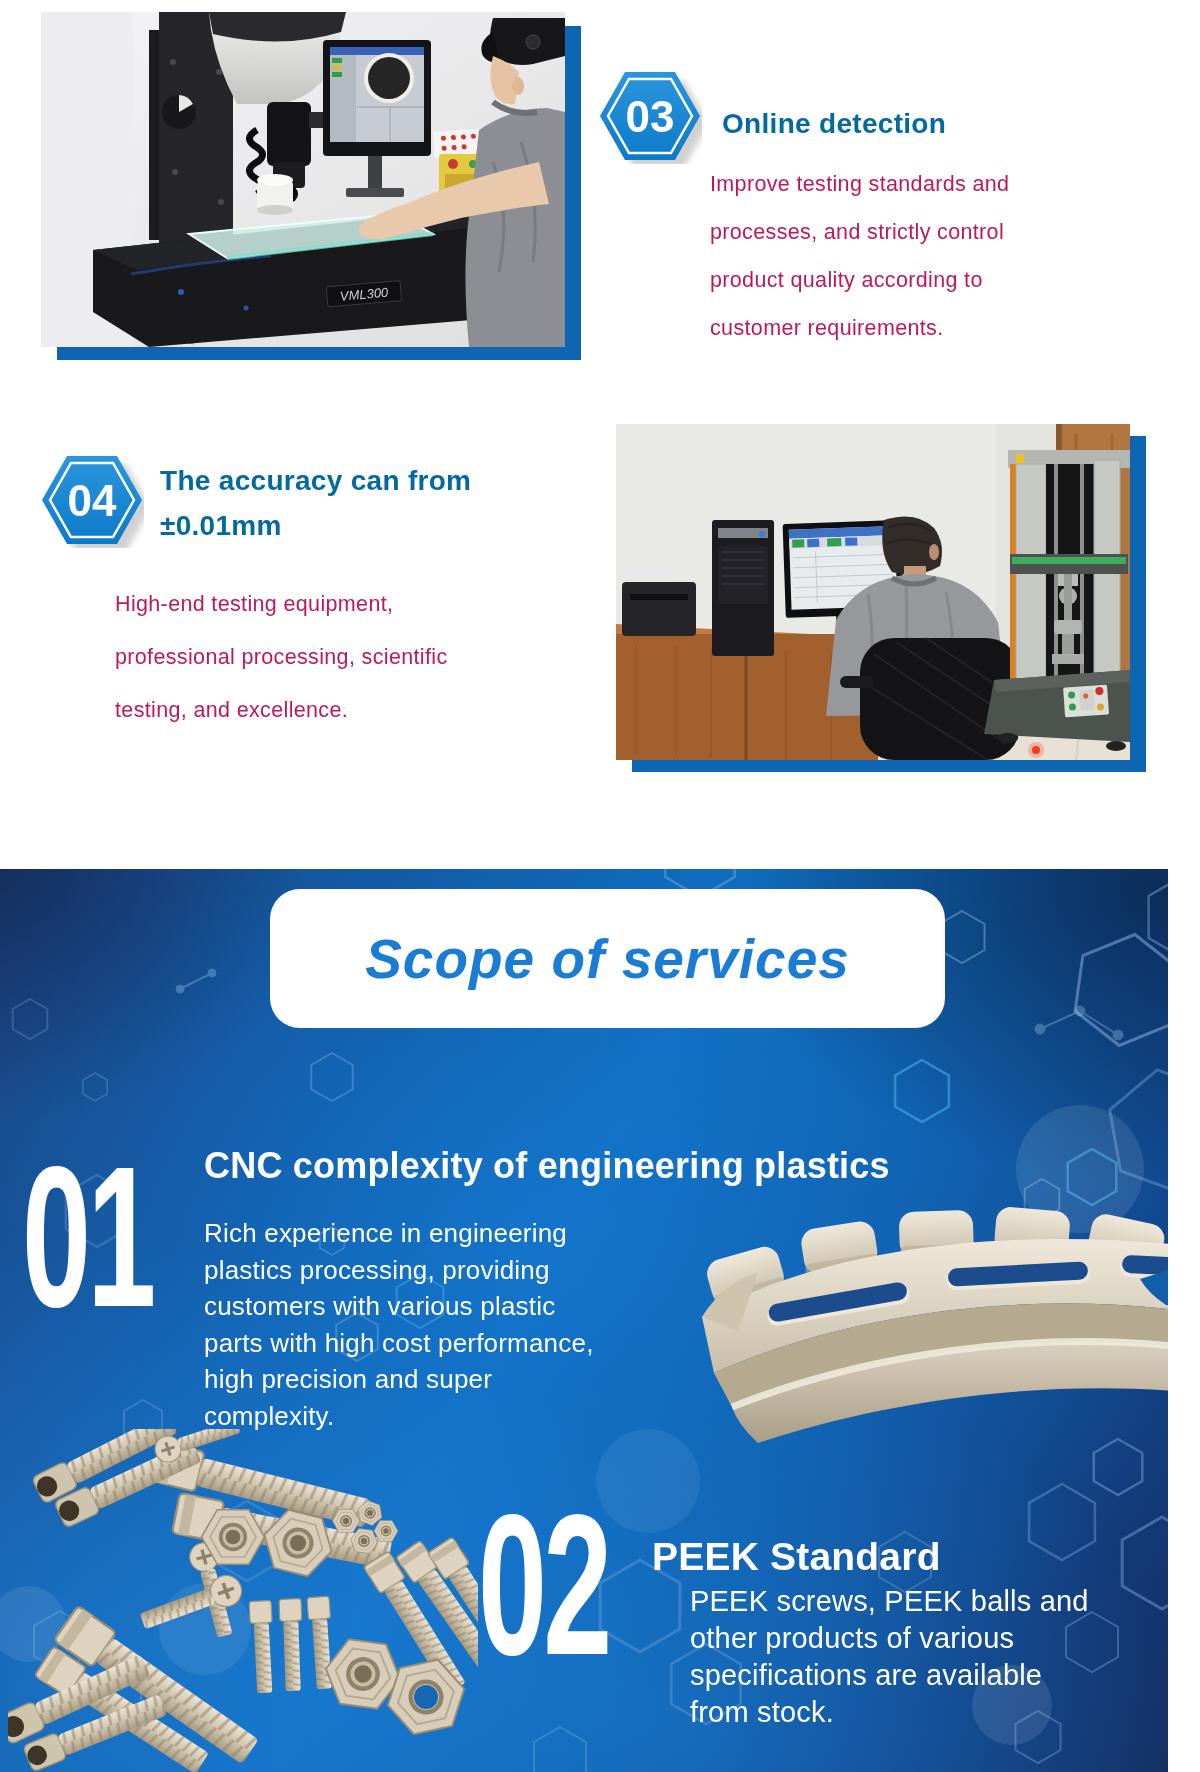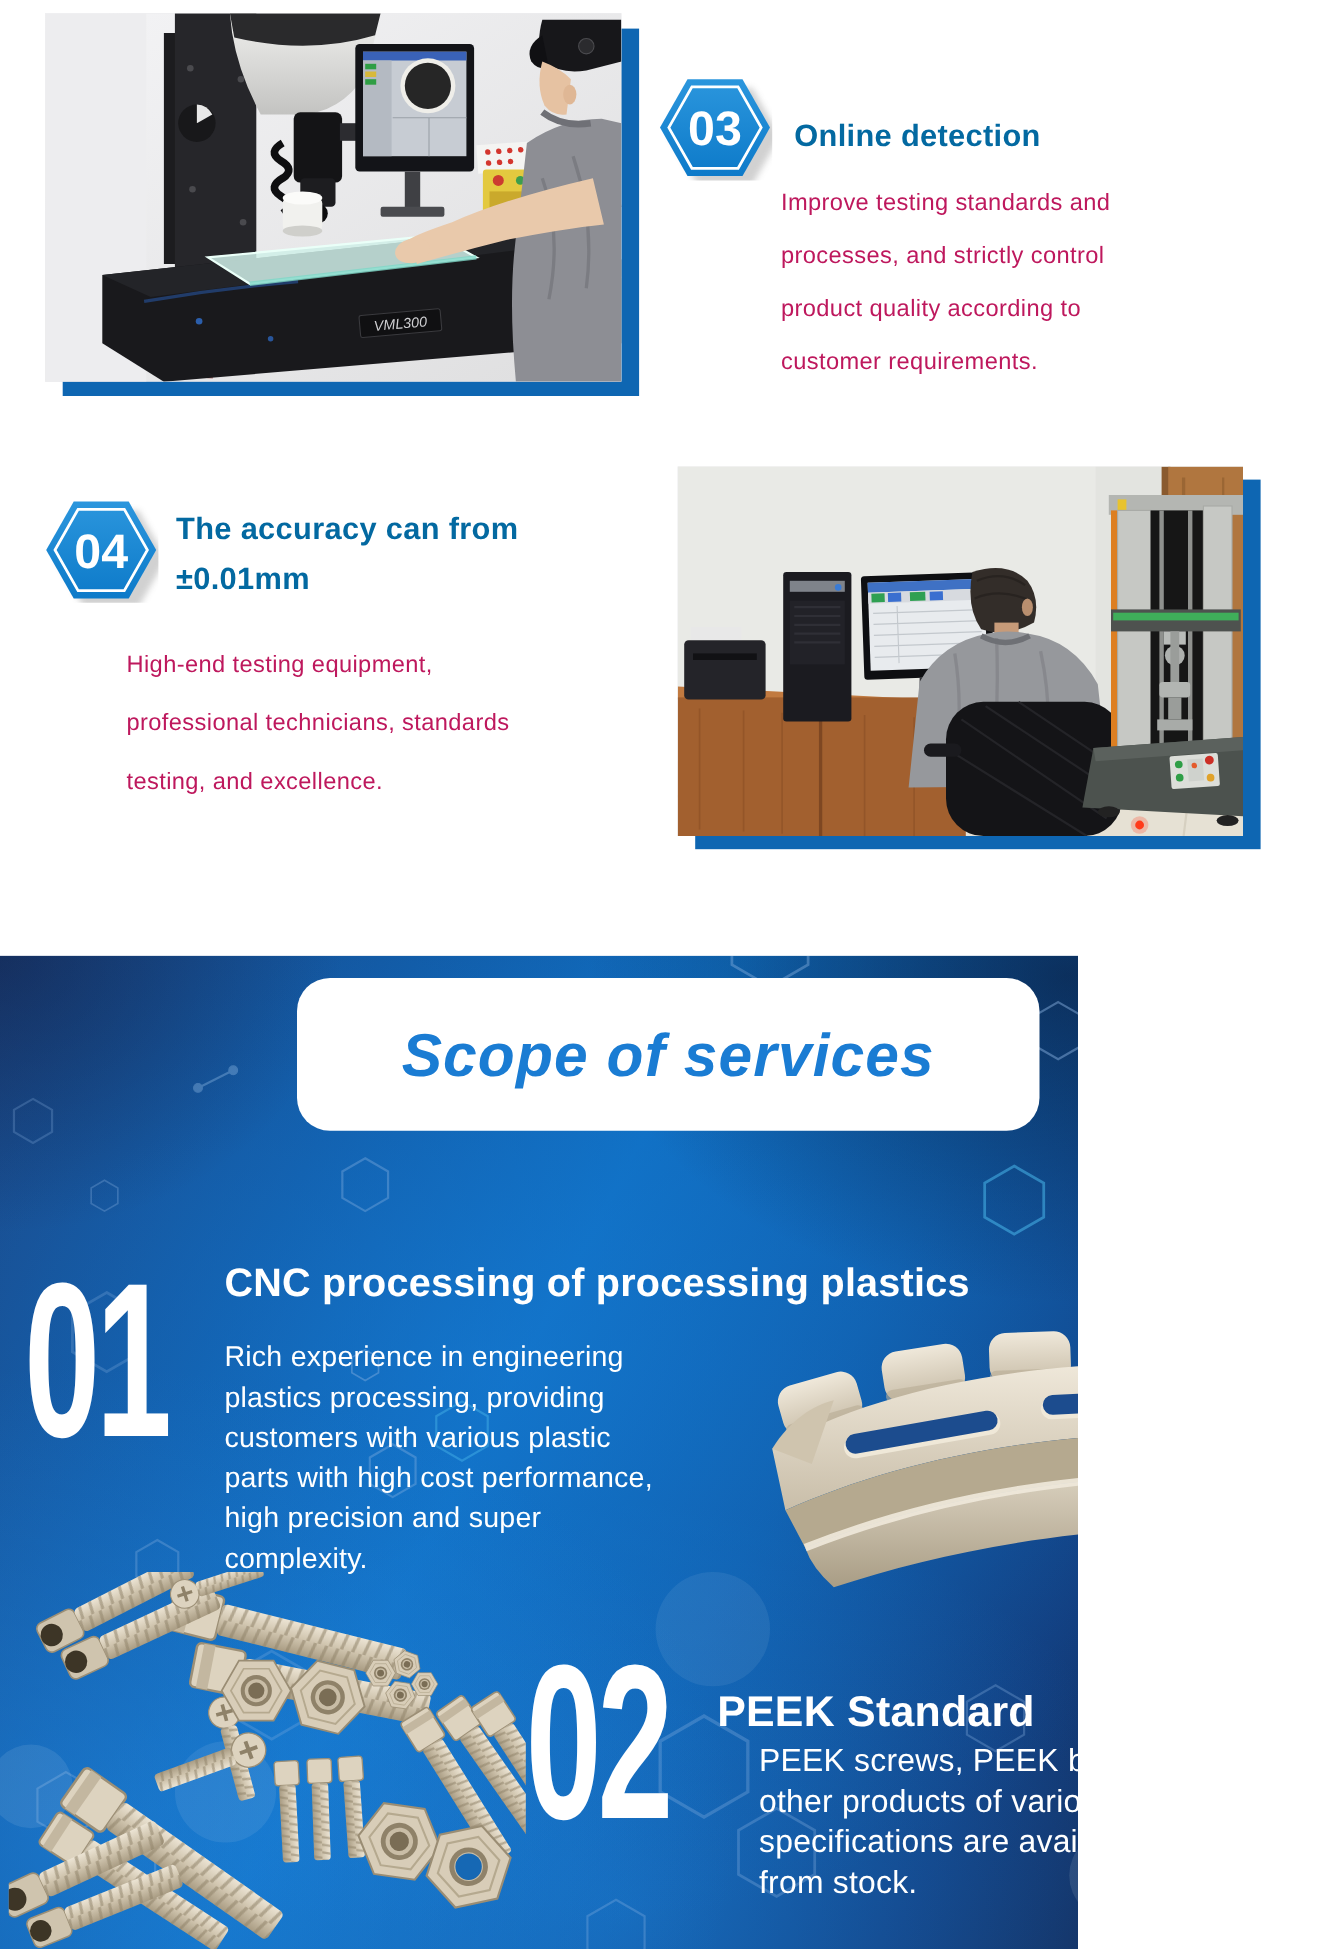--- a/index.html
+++ b/index.html
@@ -8,21 +8,21 @@
   
   .photo-shadow{position:absolute;background:#0e66b2;}
   .photo{position:absolute;overflow:hidden;background:#e9e9eb;}
   .photo svg{display:block;}
   .badge{position:absolute;}
   .sec-title{position:absolute;font-weight:bold;color:#0369a1;font-size:28px;letter-spacing:.3px;line-height:45px;white-space:pre-line;}
   .sec-body{position:absolute;color:#be185d;font-size:21.5px;letter-spacing:.35px;white-space:pre-line;}
   #body03{left:710px;top:160px;width:400px;line-height:48px;}
   #body04{left:115px;top:578px;width:460px;line-height:53px;}
   
-  .blue-section{position:absolute;left:0;top:869px;width:980px;height:903px;overflow:hidden;
+  .blue-section{position:absolute;left:0;top:869px;width:1168px;height:903px;overflow:hidden;
     background:
       radial-gradient(700px 480px at 99% 2%, rgba(9,20,46,.60), rgba(9,20,46,0) 62%),
       radial-gradient(520px 420px at 0% 0%, rgba(13,25,58,.45), rgba(13,25,58,0) 60%),
       radial-gradient(900px 640px at 8% 88%, rgba(36,138,228,.50), rgba(36,138,228,0) 66%),
       radial-gradient(1100px 780px at 44% 40%, rgba(23,124,214,.55), rgba(23,124,214,0) 68%),
       radial-gradient(820px 600px at 58% 96%, rgba(30,135,225,.45), rgba(30,135,225,0) 62%),
       linear-gradient(118deg,#1d3e78 0%,#11569f 26%,#0e6cbe 46%,#0f5aa6 66%,#123c7c 88%,#142f60 100%);}
   .hexes{position:absolute;left:0;top:0;}
   .banner{position:absolute;left:270px;top:20px;width:675px;height:139px;background:#ffffff;
           border-radius:30px;display:flex;align-items:center;justify-content:center;}
@@ -167,21 +167,21 @@
 
   <svg class="badge" style="left:40px;top:452px;" width="104" height="96" viewBox="0 0 104 96">
     <polygon points="11,56 36,12 86,12 111,56 86,100 36,100" fill="#9a9a9a" opacity=".45" filter="url(#bblur)"></polygon>
     <polygon points="2,48 27,4 77,4 102,48 77,92 27,92" fill="url(#bfill)"></polygon>
     <polygon points="10,48 31,11 73,11 94,48 73,85 31,85" fill="none" stroke="#ffffff" stroke-width="2.5"></polygon>
     <text x="52" y="64" text-anchor="middle" font-size="44" font-weight="bold" fill="#ffffff">04</text>
   </svg>
   <div class="sec-title" style="left:160px;top:458px;width:420px;">The accuracy can from
 ±0.01mm</div>
   <div class="sec-body" id="body04">High-end testing equipment,
-professional technicians, standards
+professional processing, scientific
 testing, and excellence.</div>
 
   <div class="photo-shadow" style="left:632px;top:436px;width:514px;height:336px;"></div>
   <div class="photo" style="left:616px;top:424px;width:514px;height:336px;">
     <svg width="514" height="336" viewBox="0 0 514 336">
       <rect width="514" height="336" fill="#e9eae6"></rect>
       <rect x="380" width="134" height="336" fill="#e3e4e0"></rect>
       <rect x="440" y="0" width="8" height="256" fill="#8a5a2e"></rect>
       <rect x="446" y="0" width="68" height="252" fill="#b0763f"></rect>
       <line x1="460" y1="10" x2="460" y2="240" stroke="#9a6634" stroke-width="3"></line>
@@ -316,21 +316,21 @@
         <circle cx="180" cy="120" r="4"></circle>
           <circle cx="212" cy="104" r="4"></circle>
       </g>
     </svg>
 
     <div class="banner">
       <span class="banner-text">Scope of services</span>
     </div>
 
     <div class="big-num" id="num01">01</div>
-    <div class="svc-title" id="title01">CNC processing of processing plastics</div>
+    <div class="svc-title" id="title01">CNC complexity of engineering plastics</div>
     <div class="svc-body" id="body01">Rich experience in engineering
 plastics processing, providing
 customers with various plastic
 parts with high cost performance,
 high precision and super
 complexity.</div>
 
     <svg class="part-img" width="512" height="266" viewBox="0 0 512 266">
       <defs>
         <linearGradient id="pt1" x1="0" y1="0" x2="0" y2="1">

